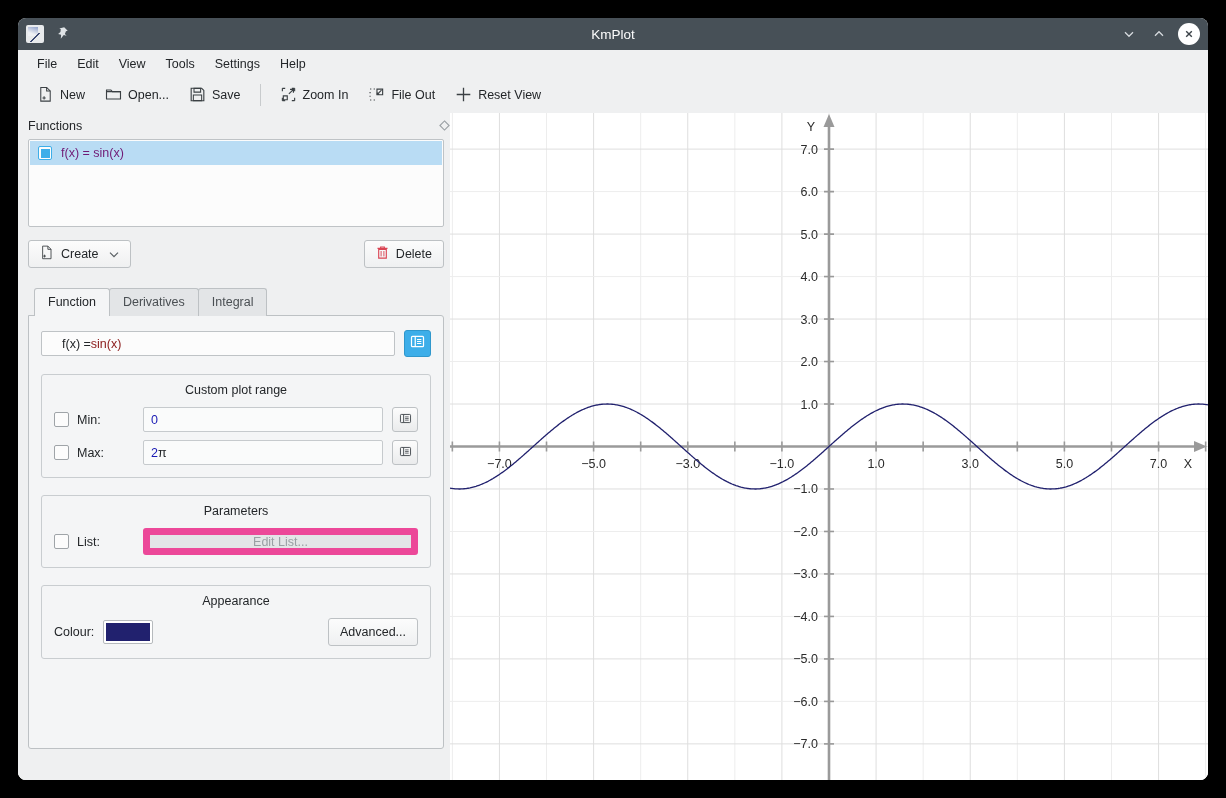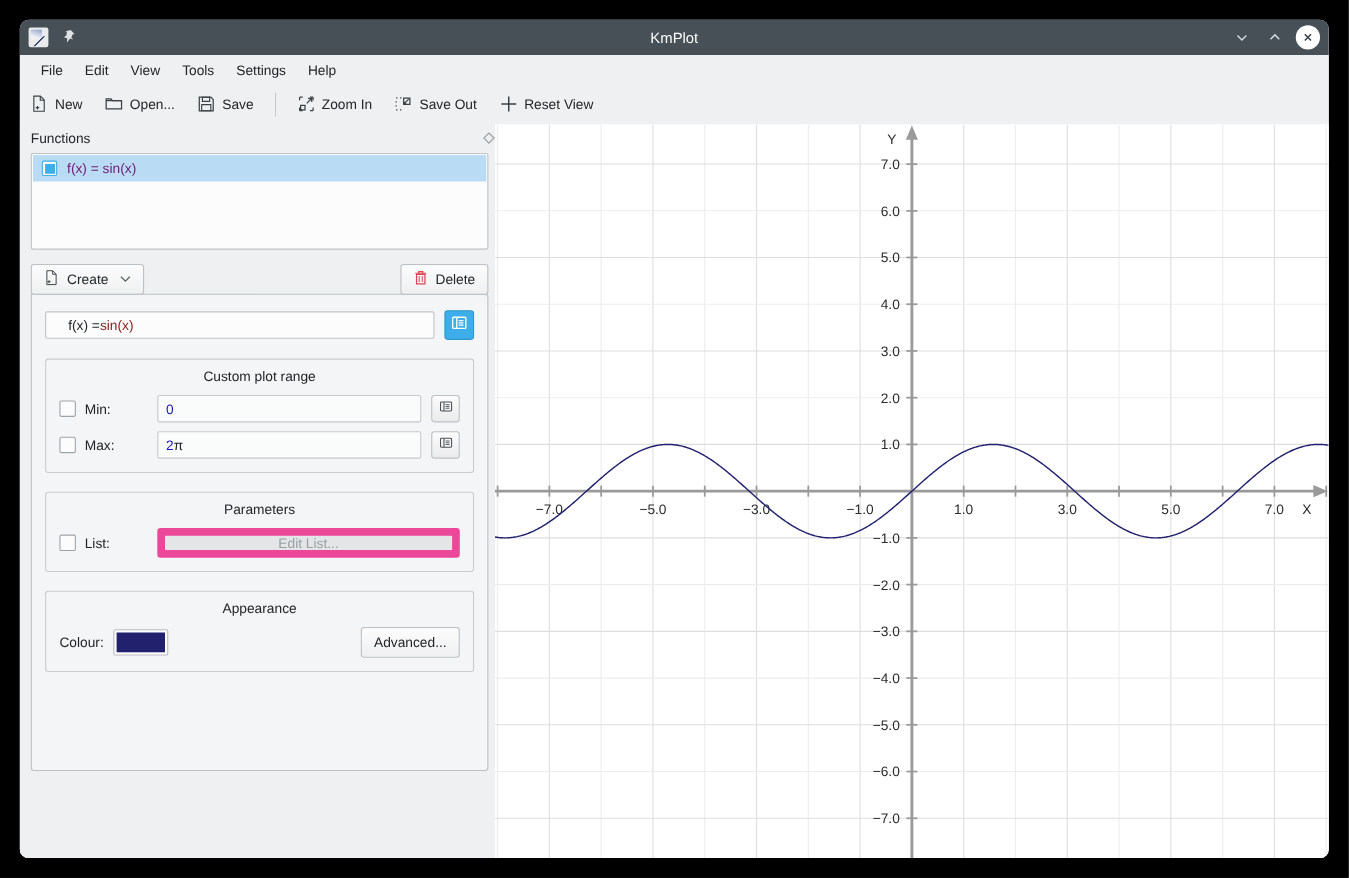--- a/index.html
+++ b/index.html
@@ -101,21 +101,21 @@
     padding: 3px 10px;
     border-radius: 3px;
   }
 
   
   #toolbar {
     height: 36px;
     background: #eff0f1;
     display: flex;
     align-items: center;
-    padding-left: 0;
+    padding-left: 10px;
     font-size: 12.5px;
     color: #232629;
     gap: 2px;
     border-bottom: 1px solid #eff0f1;
   }
   .tbtn {
     display: flex; align-items: center; gap: 6px;
     padding: 4px 9px;
     border-radius: 3px;
   }
@@ -448,21 +448,21 @@
       <span>Zoom In</span>
     </div>
     <div class="tbtn">
       <span class="ticon">
         <svg width="17" height="17" viewBox="0 0 18 18">
           <path d="M2.2 3.2h1.3M6 3.2h1.3M2.2 14.8h1.3M6 14.8h1.3M2.2 6.4v1.3M2.2 10.2v1.3" stroke="#3b4044" stroke-width="1.2"></path>
           <path d="M9.5 3.3h6v6h-6z" fill="none" stroke="#3b4044" stroke-width="1.2"></path>
           <path d="M14.3 4.4l-4 4M9.9 6.8v2.1h2.1" fill="none" stroke="#3b4044" stroke-width="1.2"></path>
         </svg>
       </span>
-      <span>Save Out</span>
+      <span>File Out</span>
     </div>
     <div class="tbtn">
       <span class="ticon">
         <svg width="17" height="17" viewBox="0 0 18 18">
           <path d="M9 1.8v14.4M1.8 9h14.4" stroke="#3b4044" stroke-width="1.4"></path>
         </svg>
       </span>
       <span>Reset View</span>
     </div>
   </div>
@@ -512,20 +512,25 @@
                   <path d="M1.6 3.6h10.8" stroke="#da4453" stroke-width="1.2"></path>
                   <path d="M5 3.4V2.1h4v1.3" fill="none" stroke="#da4453" stroke-width="1.2"></path>
                   <path d="M2.9 4.6h8.2v9.4H2.9z" fill="none" stroke="#da4453" stroke-width="1.2"></path>
                   <path d="M5.5 6.4v5.8M8.5 6.4v5.8" stroke="#da4453" stroke-width="1"></path>
                 </svg>
               </span>
               <span>Delete</span>
             </div>
           </div>
 
+          <div class="tabbar">
+            <div class="tab active">Function</div>
+            <div class="tab">Derivatives</div>
+            <div class="tab">Integral</div>
+          </div>
 
           <div class="tabpanel">
 
             <div class="formula-row">
               <div class="lineedit">
                 <span class="dark-txt">f(x) = </span>
                   <span class="maroon">sin(x)</span>
               </div>
               <div class="btn-icon-blue">
                 <span>

